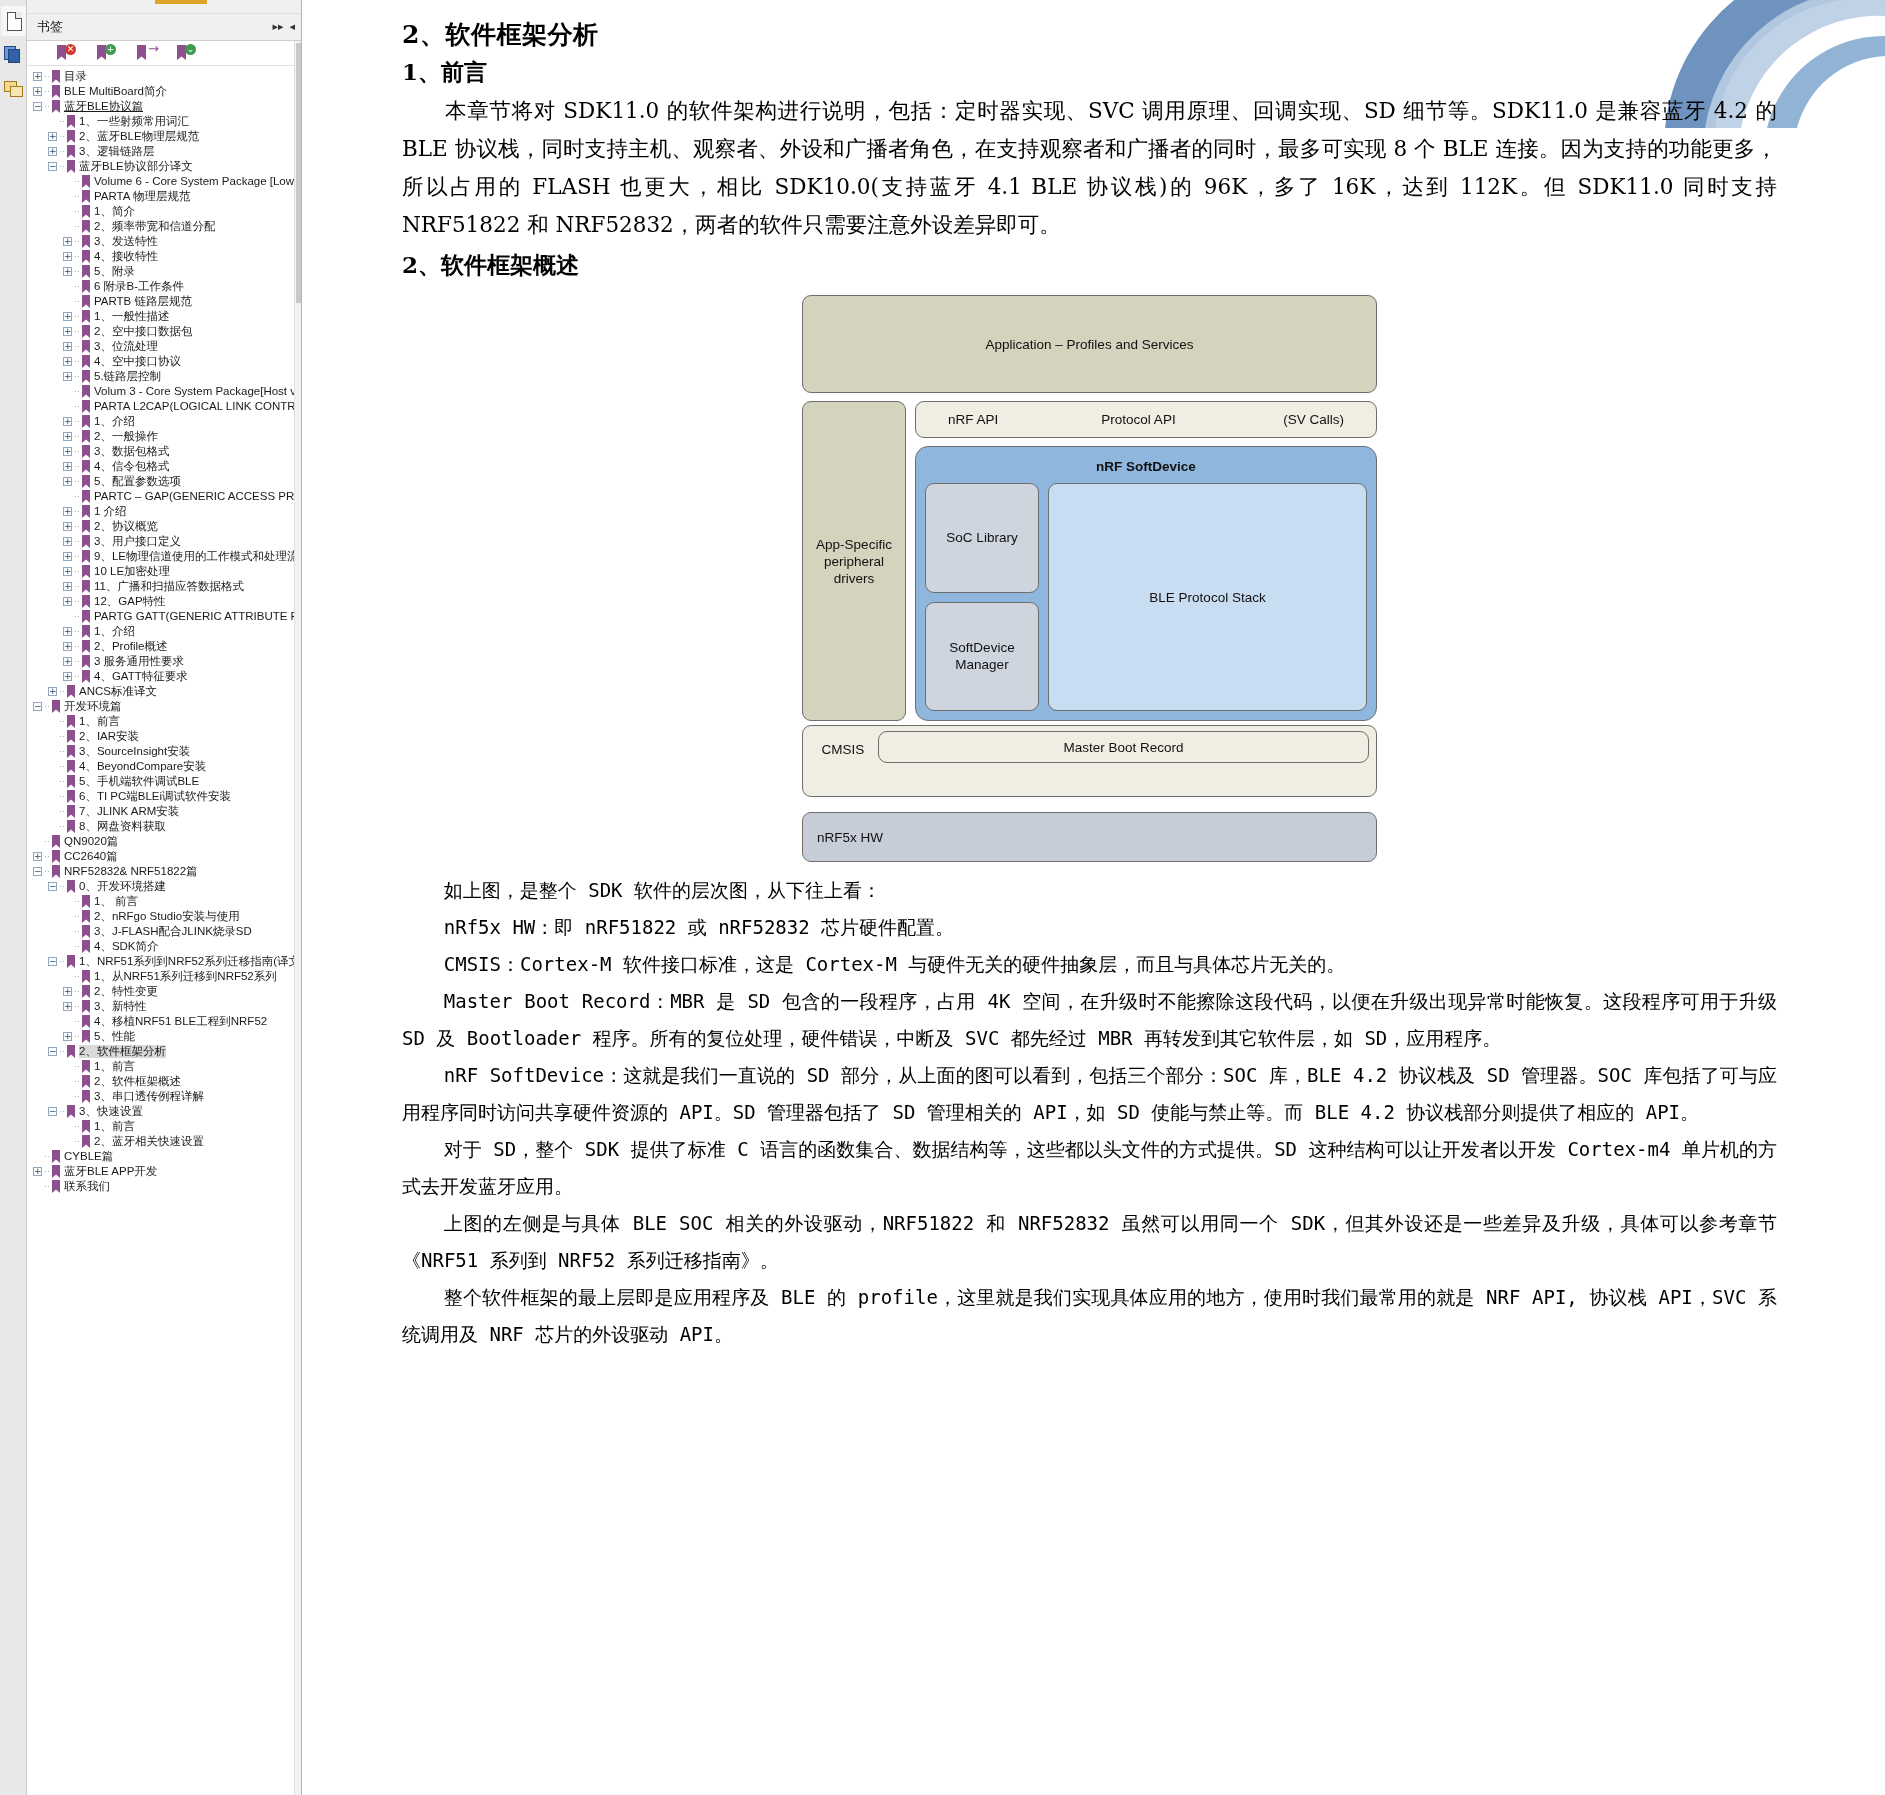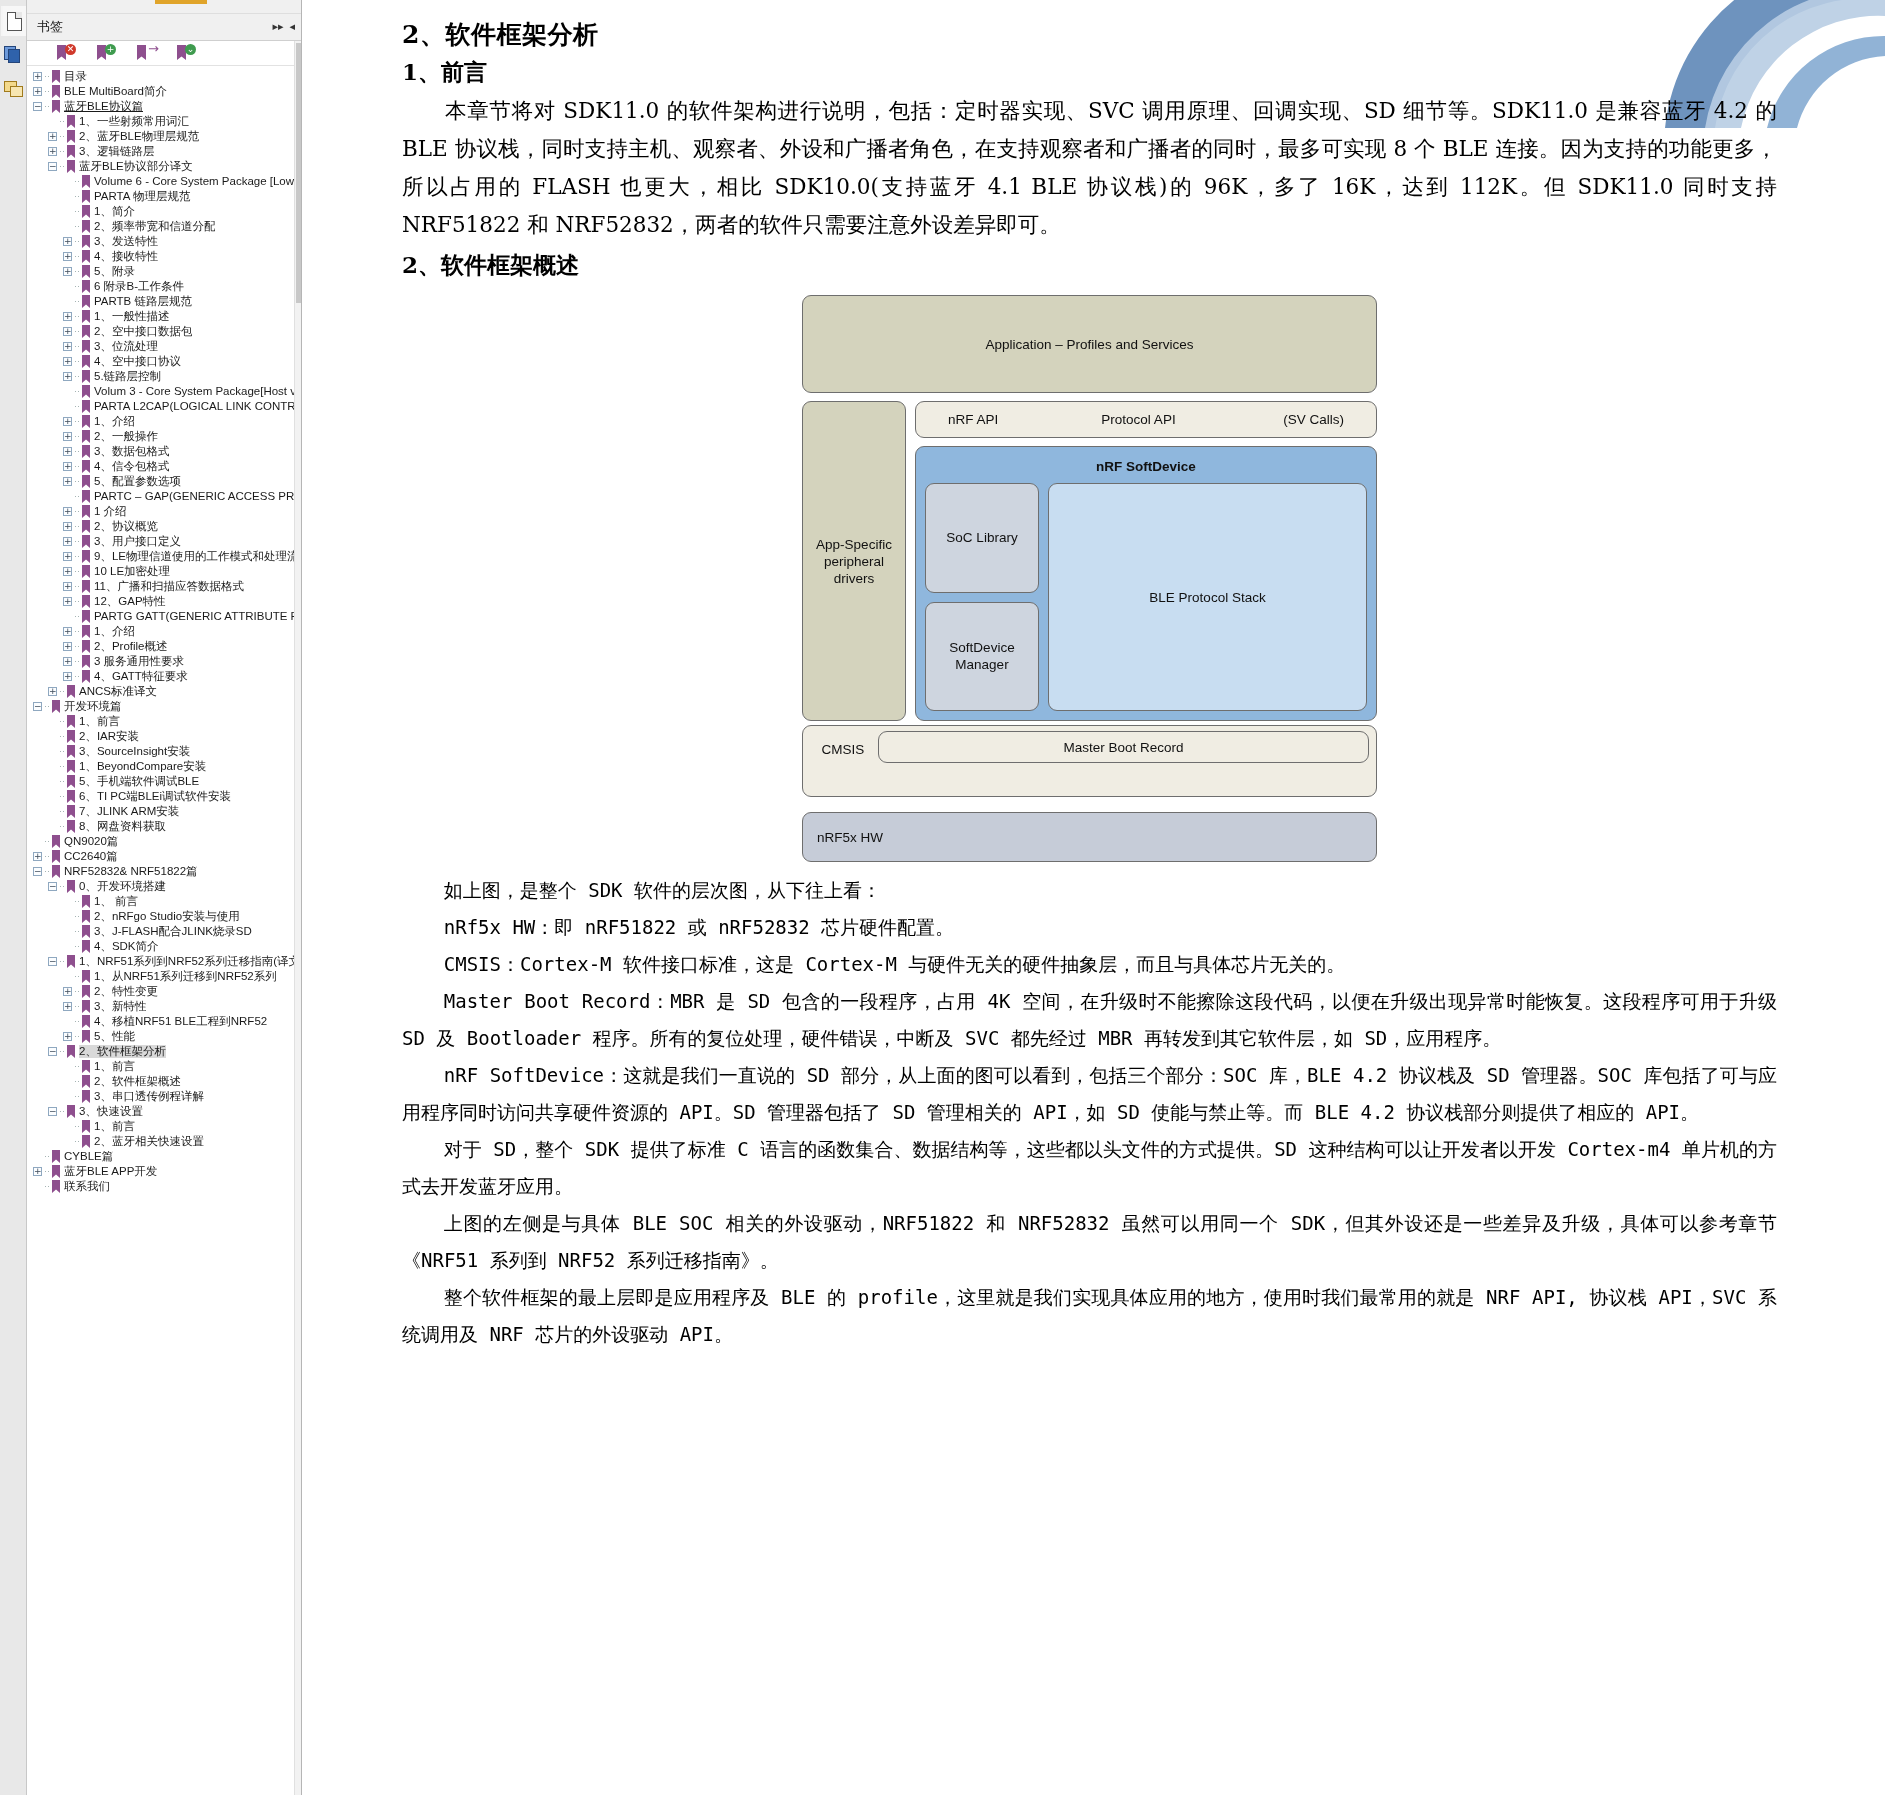--- a/index.html
+++ b/index.html
@@ -138,21 +138,21 @@
     font-family: "DejaVu Sans Mono", monospace; font-size: 19px; line-height: 37px;
     margin: 0; color: #000; text-align: justify;
   }
   p.mono.indent { text-indent: 2.2em; }
 
   
   .diagram { width: 575px; margin: 14px auto 10px auto; position: relative; }
   .dg-box { border: 1px solid #6e6e6e; border-radius: 9px; }
   .dg-olive { background: #d4d3bd; }
   .dg-cream { background: #f0ede3; }
-  .dg-blue  { background: #8fb7dd; }
+  .dg-blue  { background: #8fb7dd; border-radius: 13px; }
   .dg-lblue { background: #c8ddf1; }
   .dg-gray  { background: #ced5df; }
   .dg-hw    { background: #c6ccd8; }
   .dg-label {
     font-family: "Liberation Sans", sans-serif; font-size: 13.5px; color: #111;
     text-align: center; line-height: 17px;
   }
   .row-app { height: 98px; display:flex; align-items:center; justify-content:center; }
   .mid { display:flex; gap: 9px; margin-top: 8px; }
   .col-drivers { width: 104px; height: 320px; display:flex; align-items:center; justify-content:center; }
@@ -503,21 +503,21 @@
         <div class="node" style="padding-left: 21px;">
           <span class="tog none"></span>
           <span class="dots">··</span>
           <span class="flag"></span>
           <span class="lbl">3、SourceInsight安装</span>
         </div>
         <div class="node" style="padding-left: 21px;">
           <span class="tog none"></span>
           <span class="dots">··</span>
           <span class="flag"></span>
-          <span class="lbl">1、BeyondCompare安装</span>
+          <span class="lbl">4、BeyondCompare安装</span>
         </div>
         <div class="node" style="padding-left: 21px;">
           <span class="tog none"></span>
           <span class="dots">··</span>
           <span class="flag"></span>
           <span class="lbl">5、手机端软件调试BLE</span>
         </div>
         <div class="node" style="padding-left: 21px;">
           <span class="tog none"></span>
           <span class="dots">··</span>

